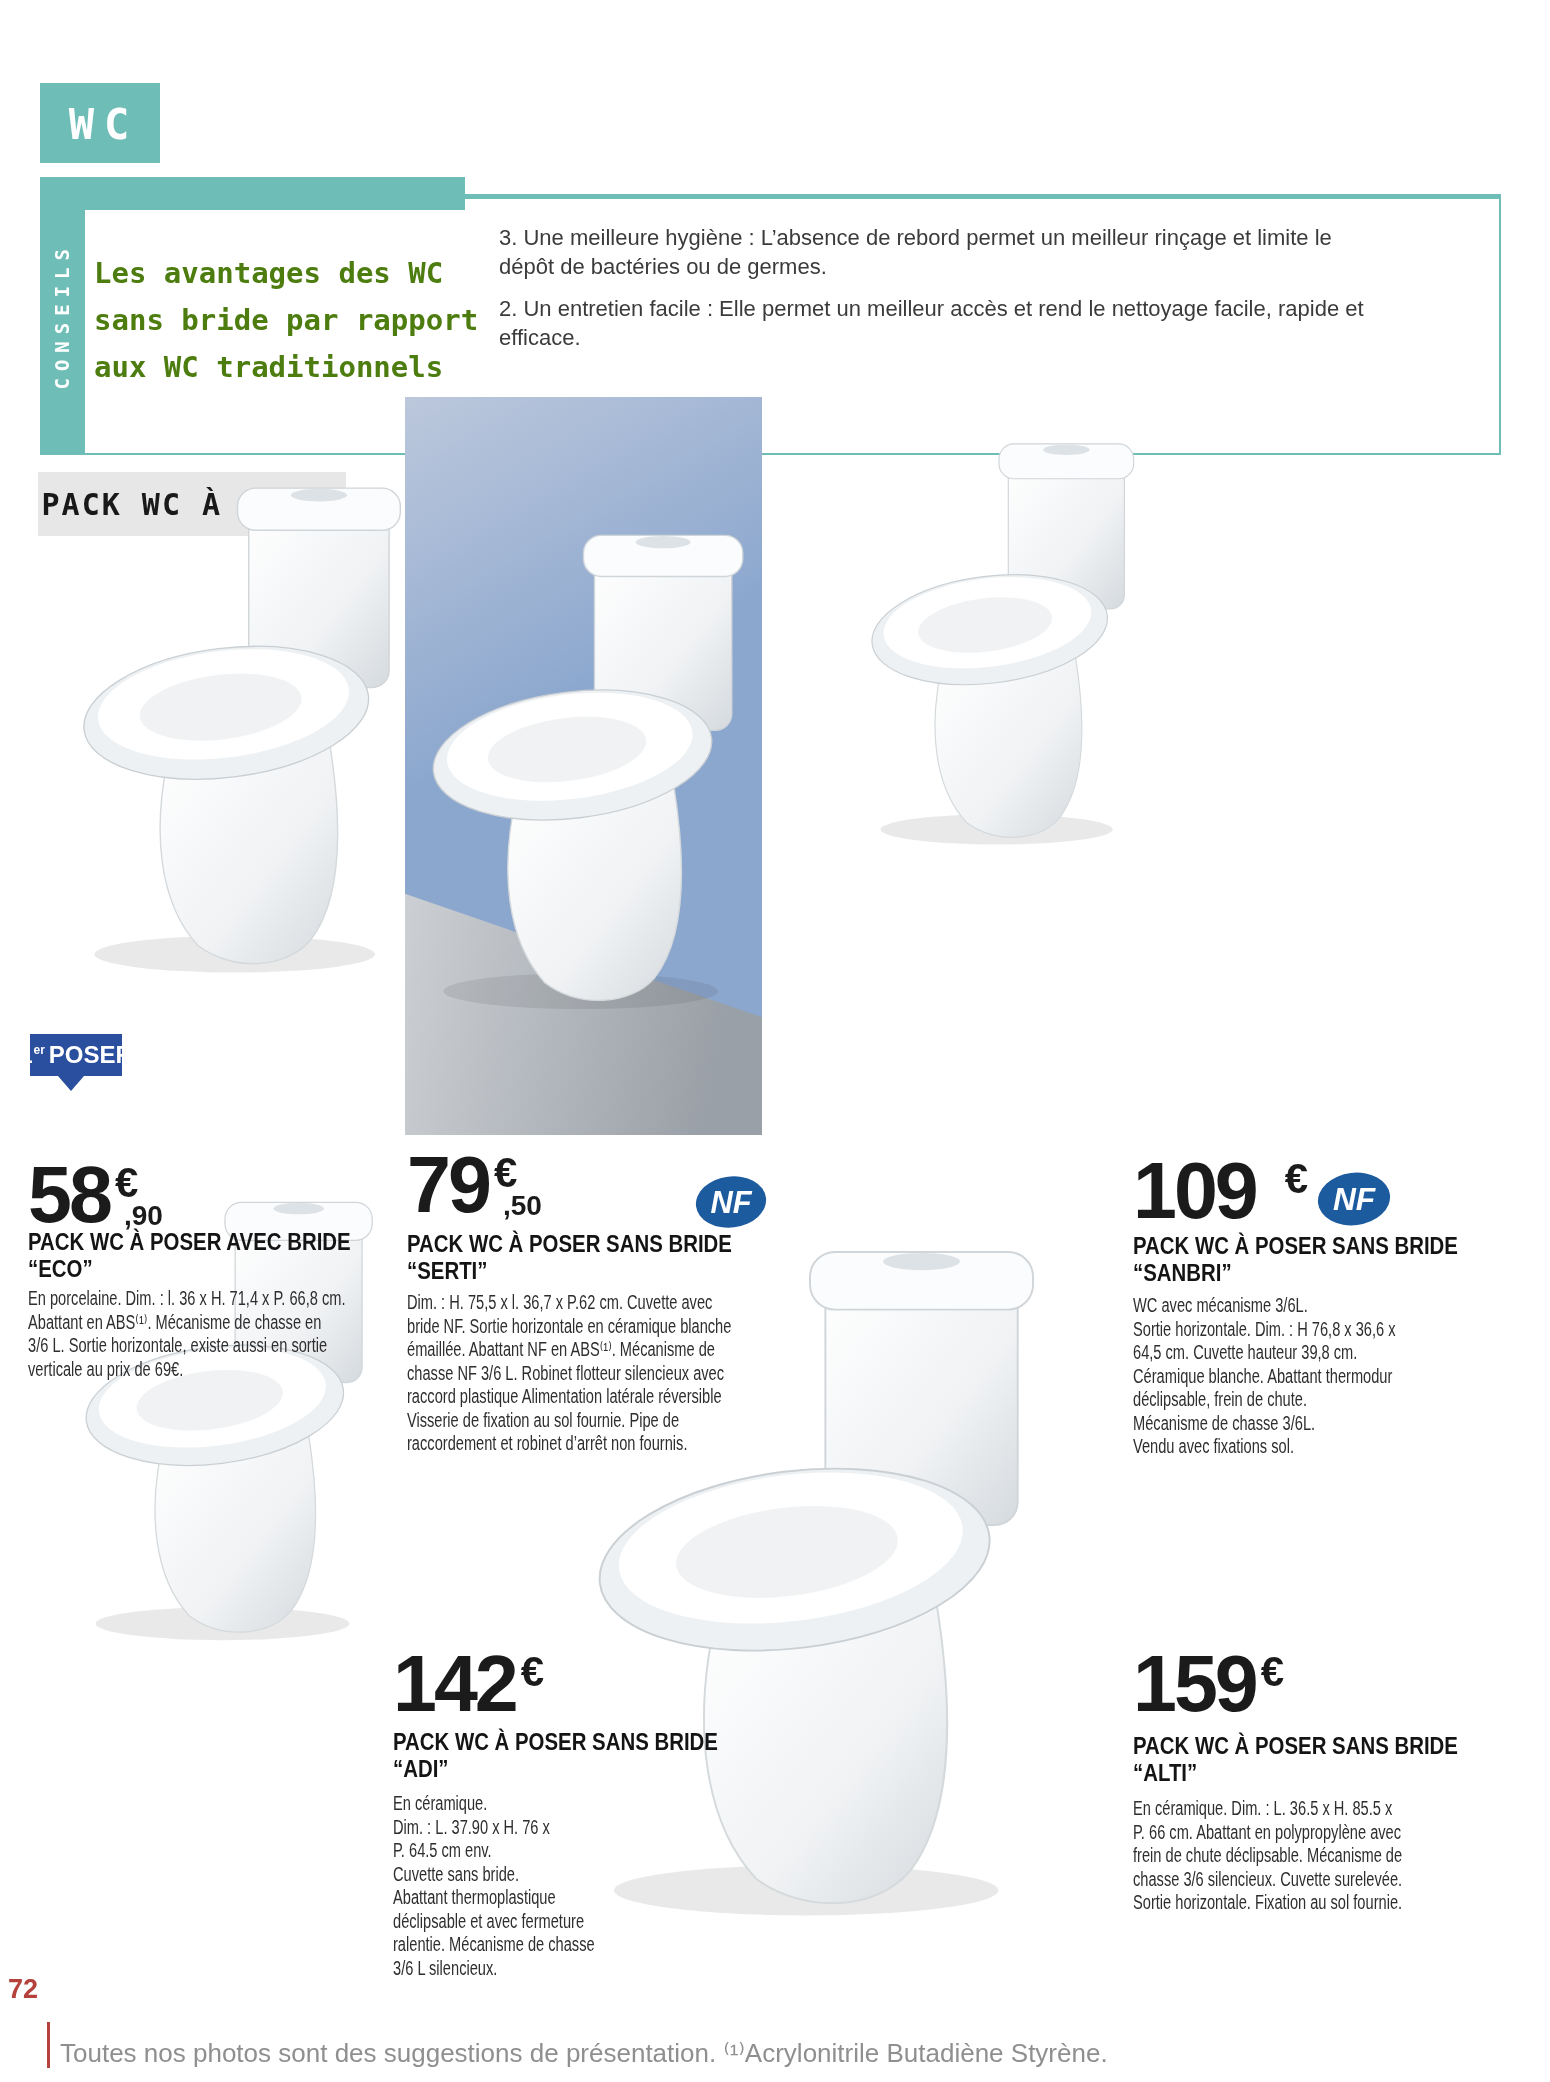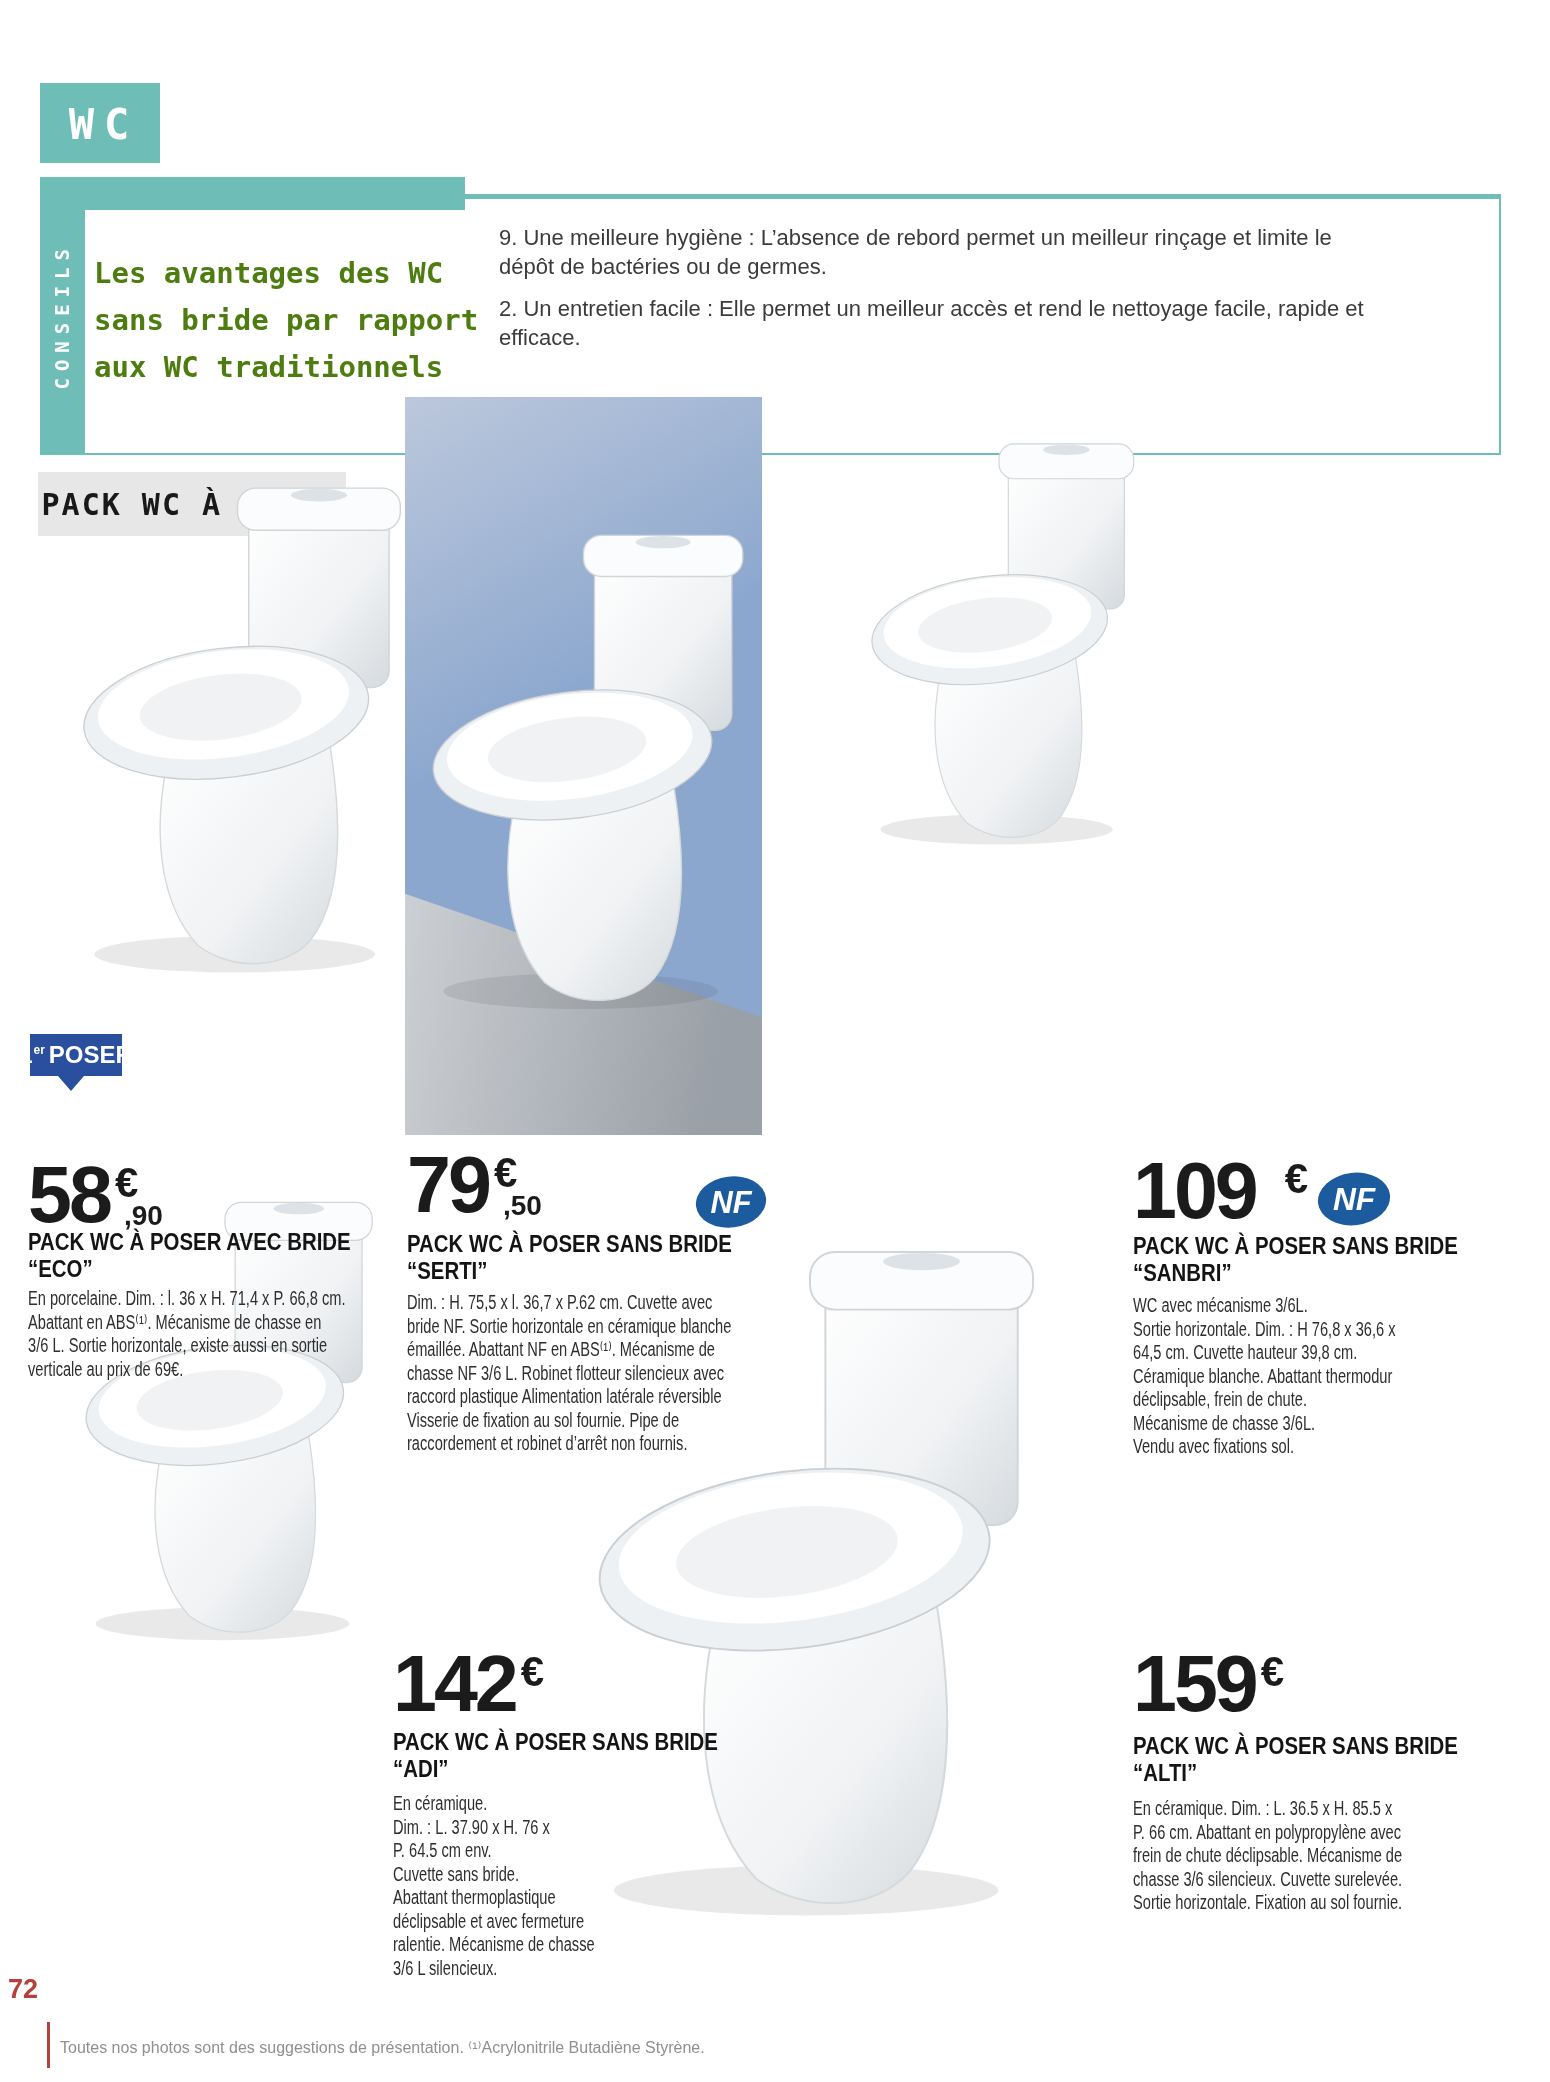--- a/index.html
+++ b/index.html
@@ -57,21 +57,21 @@
   .pdesc{position:absolute;font-size:19.5px;line-height:23.5px;color:#2e2e2e;white-space:pre-line;
          transform:scaleX(.75);transform-origin:0 0;width:560px;}
 
   .nf{position:absolute;}
   .nftext{font-family:"Liberation Sans",sans-serif;font-style:italic;font-weight:bold;
           font-size:35px;fill:#ffffff;text-anchor:middle;}
 
   
   .pagenum{position:absolute;left:8px;top:1974px;font-size:27px;font-weight:bold;color:#b5413c;}
   .pagebar{position:absolute;left:47px;top:2022px;width:3px;height:46px;background:#b5413c;}
-  .footnote{position:absolute;left:60px;top:2038px;font-size:16px;color:#8f8f8f;}
+  .footnote{position:absolute;left:60px;top:2038px;font-size:26px;color:#8f8f8f;}
 </style>
 </head>
 <body>
 
 <div class="page">
 
   <svg width="0" height="0" style="position:absolute">
     <defs>
       <linearGradient id="gp" x1="0" y1="0" x2="1" y2="1">
         <stop offset="0" stop-color="#ffffff"></stop>
@@ -90,21 +90,21 @@
       </g>
     </defs>
   </svg>
 
   <div class="wc-tag">WC</div>
   <div class="adv-box">
     <div class="adv-title">Les avantages des WC
 sans bride par rapport
 aux WC traditionnels</div>
     <div class="adv-list">
-      <div class="adv-item">9. Une meilleure hygiène : L’absence de rebord permet un meilleur rinçage et limite le
+      <div class="adv-item">3. Une meilleure hygiène : L’absence de rebord permet un meilleur rinçage et limite le
 dépôt de bactéries ou de germes.</div>
       <div class="adv-item">2. Un entretien facile : Elle permet un meilleur accès et rend le nettoyage facile, rapide et
 efficace.</div>
     </div>
   </div>
   <div class="top-bar"></div>
   <div class="thin-rule"></div>
   <div class="conseils">
     <span>CONSEILS</span>
   </div>

